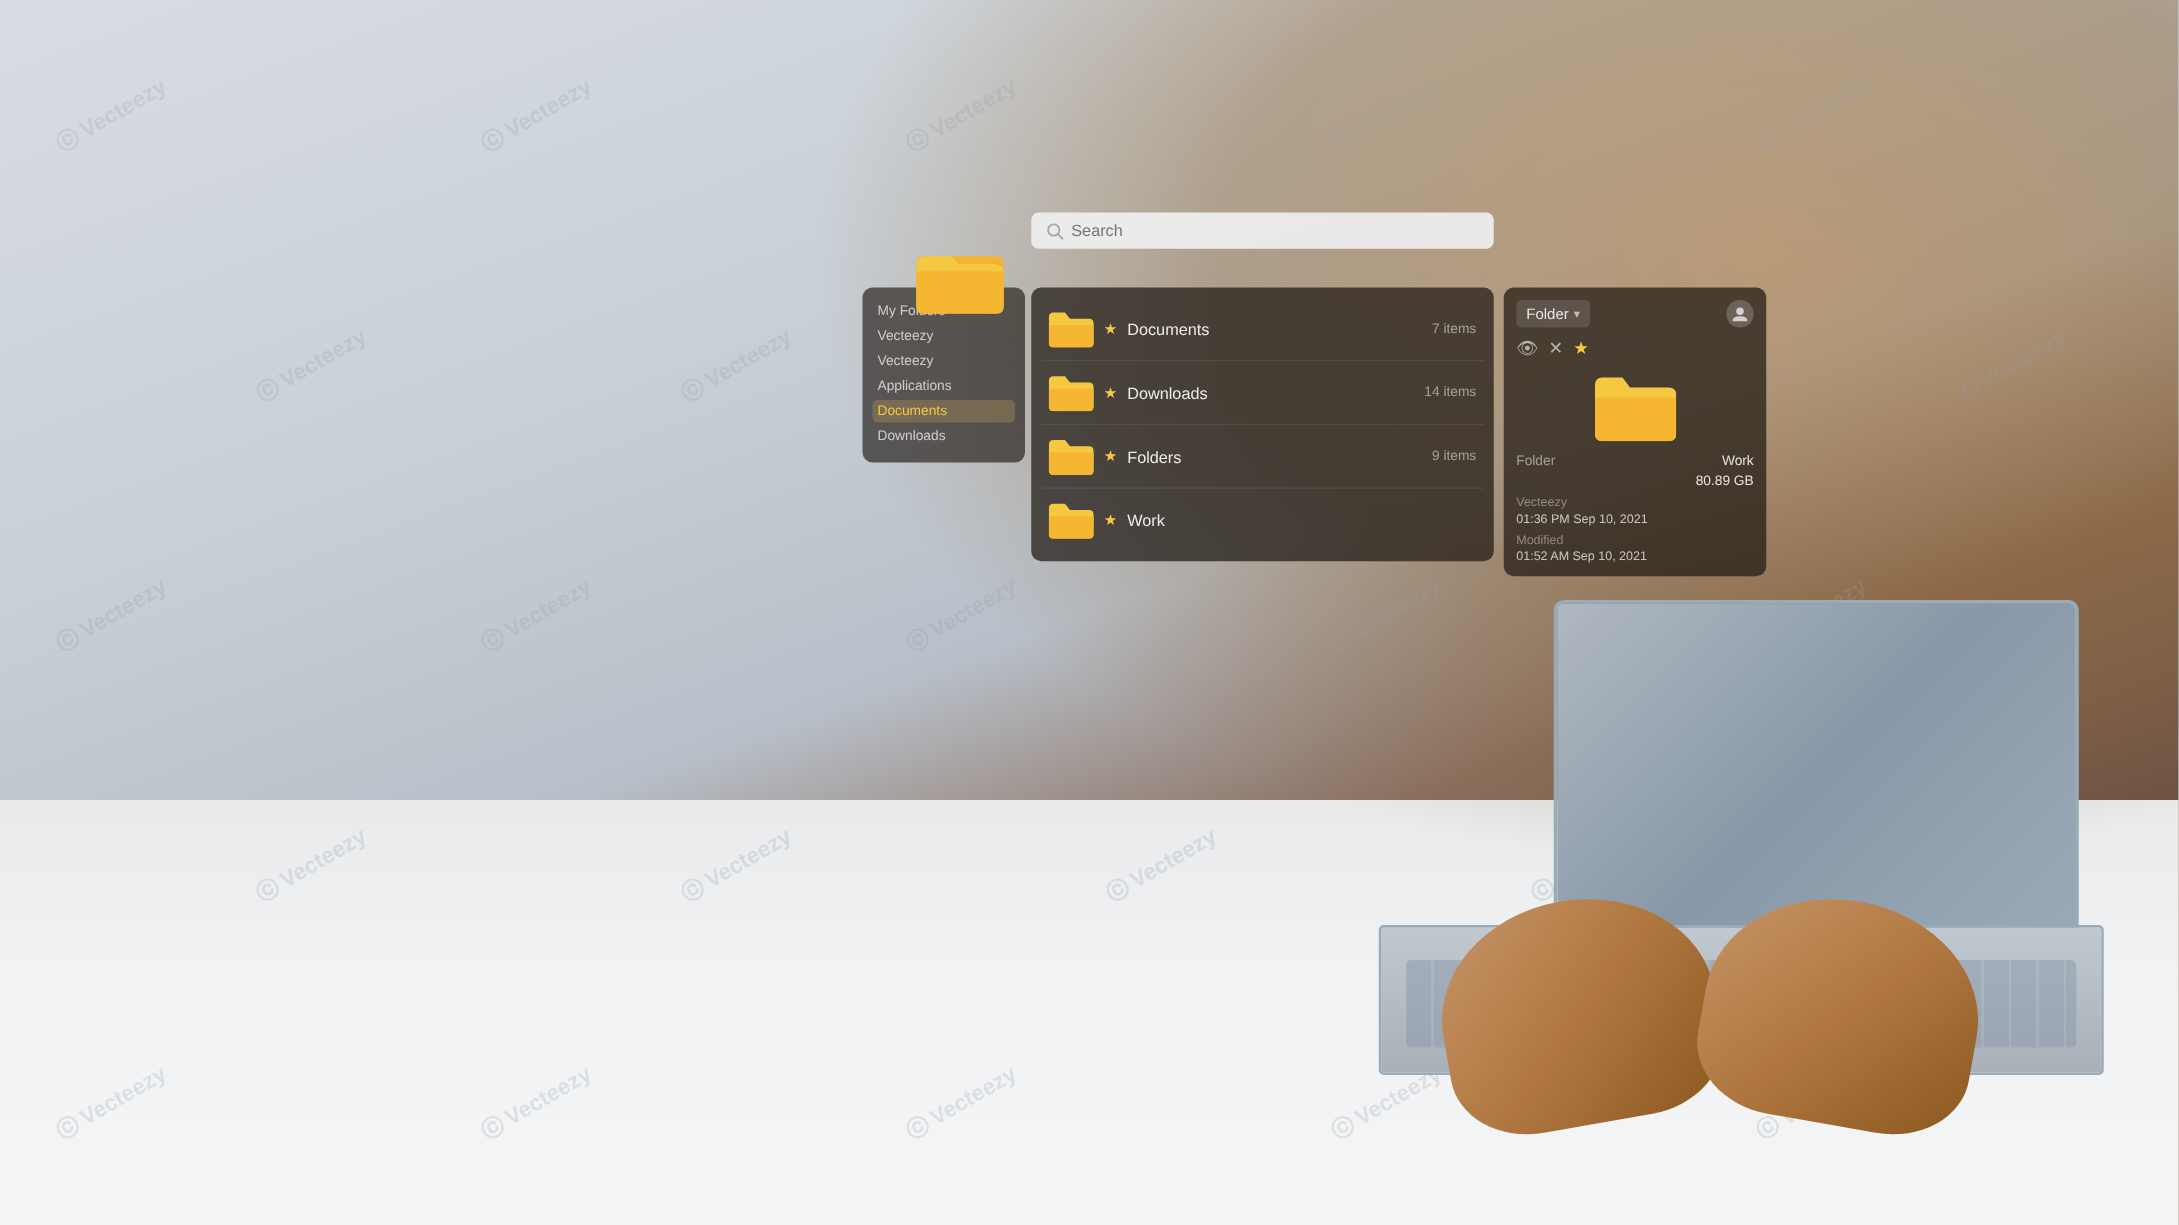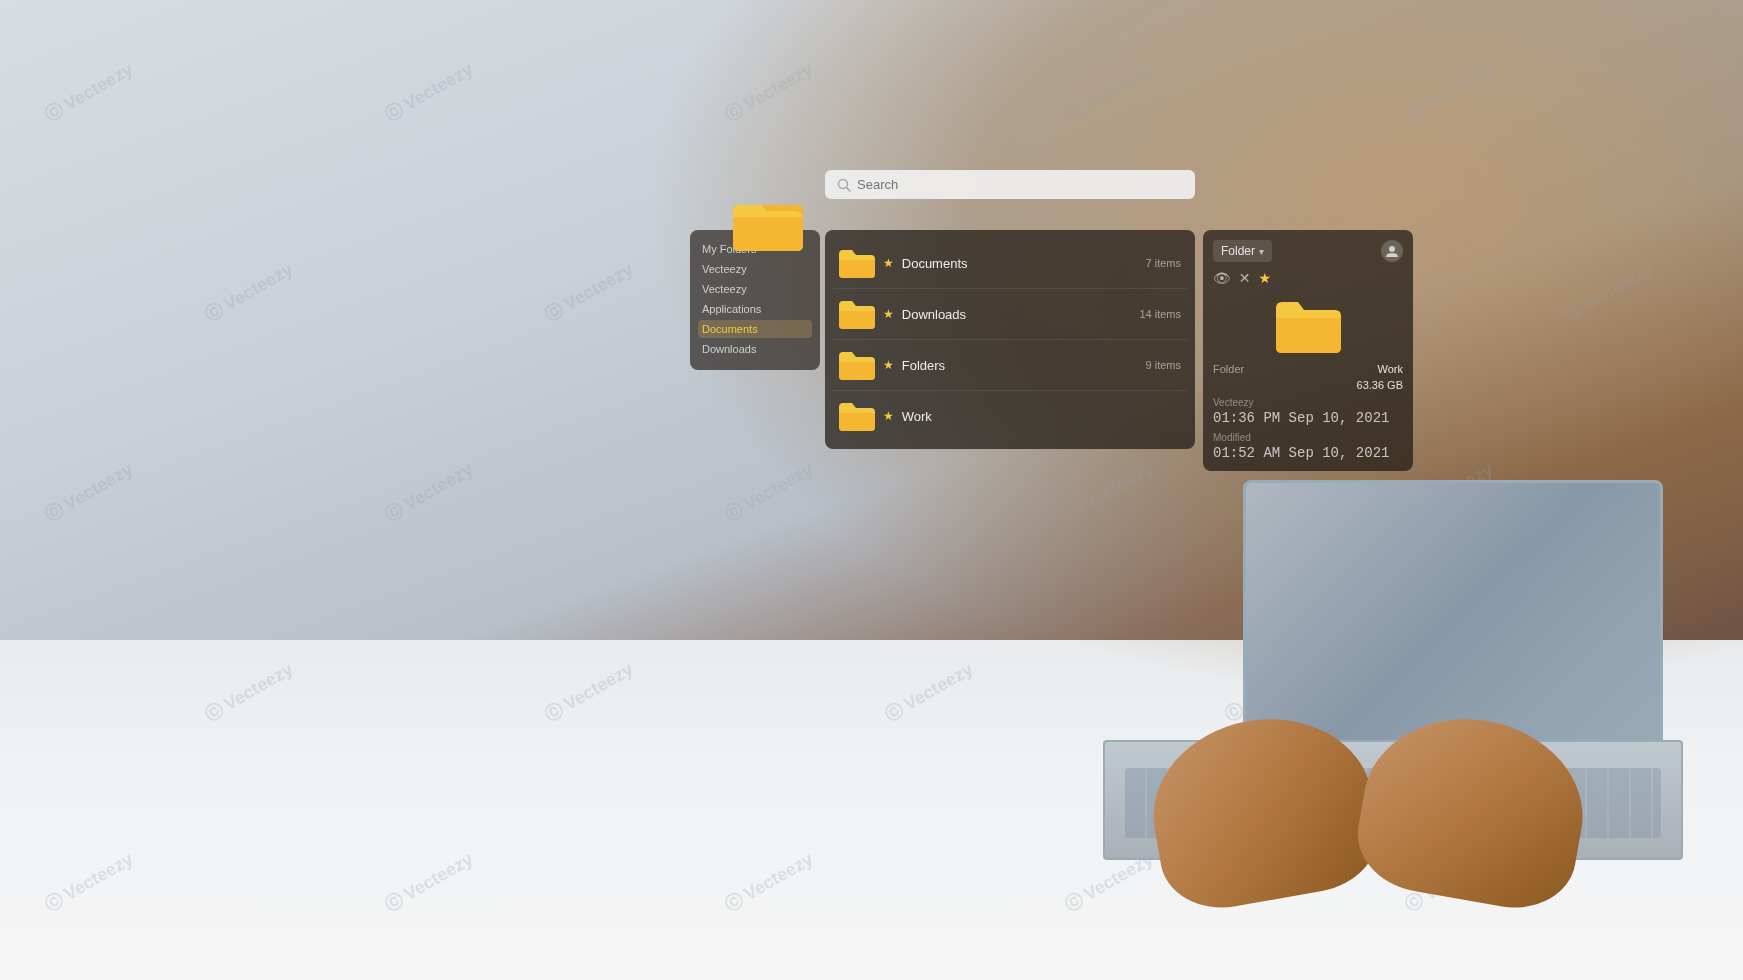--- a/index.html
+++ b/index.html
@@ -358,22 +358,21 @@
 
     .detail-meta-label {
       color: rgba(255, 255, 255, 0.4);
       font-size: 10px;
       margin-top: 6px;
       margin-bottom: 2px;
     }
 
     .detail-meta-value {
       color: rgba(255, 255, 255, 0.7);
-      font-size: 14px;
-      font-family: Liberation Mono, monospace;
+      font-size: 10px;
     }
 
     
     .folder-svg {
       width: 100%;
       height: 100%;
     }
   </style>
 </head>
 <body>
@@ -624,21 +623,21 @@
       </div>
     </div>
 
     <div class="detail-info">
       <div class="detail-row">
         <span class="detail-label">Folder</span>
         <span class="detail-value">Work</span>
       </div>
       <div class="detail-row">
         <span class="detail-label"></span>
-        <span class="detail-value">63.36  GB</span>
+        <span class="detail-value">80.89  GB</span>
       </div>
 
       <div class="detail-meta-label">Vecteezy</div>
       <div class="detail-meta-value">01:36 PM Sep 10, 2021</div>
 
       <div class="detail-meta-label">Modified</div>
       <div class="detail-meta-value">01:52 AM Sep 10, 2021</div>
     </div>
 
   </div>

